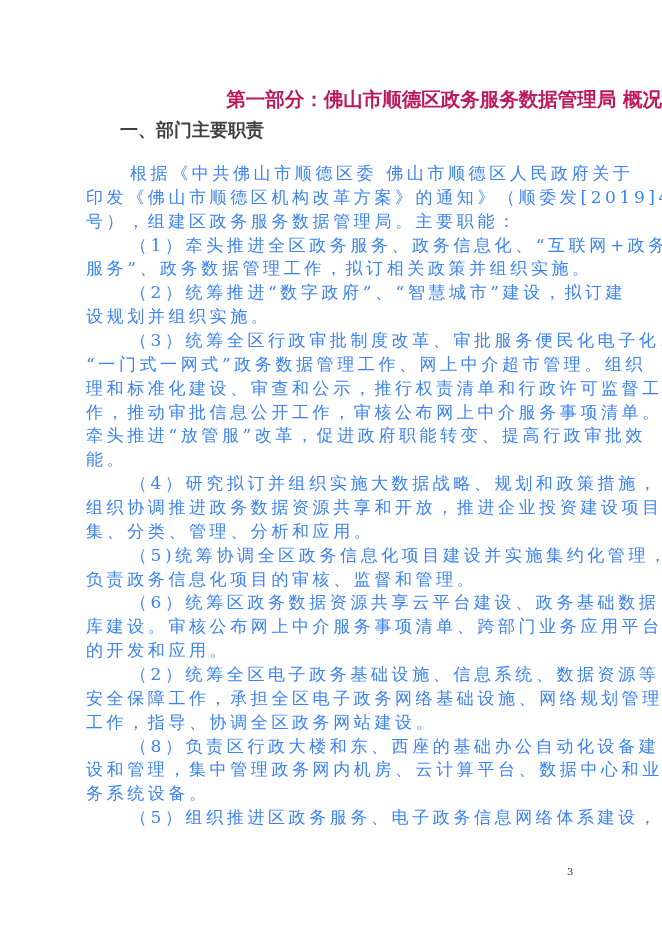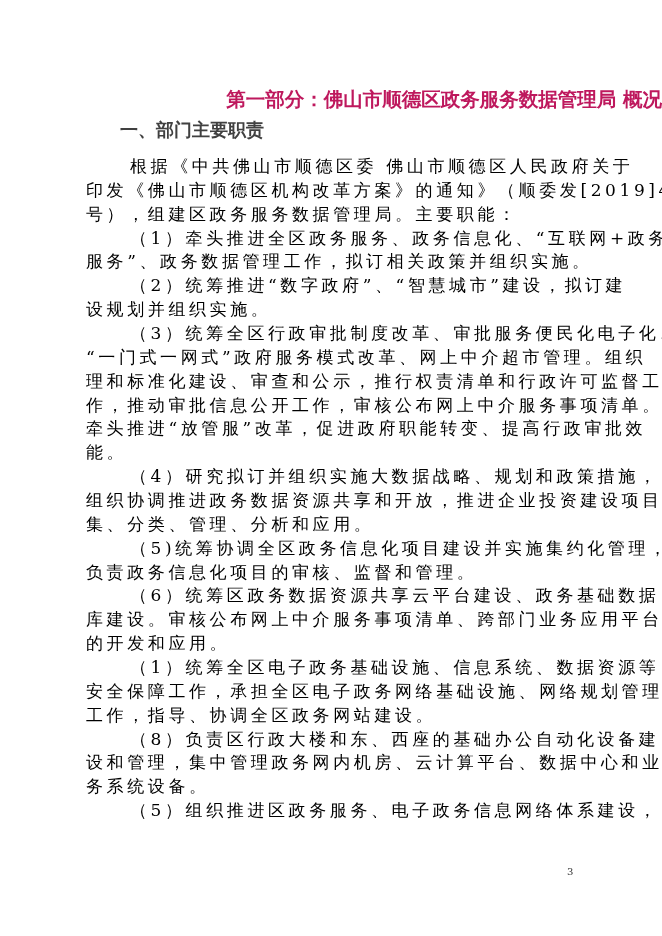--- a/index.html
+++ b/index.html
@@ -9,22 +9,22 @@
       position: absolute; left: 0; top: 86px; width: 662px; text-align: right;
       font-family: "DejaVu Sans", sans-serif; font-weight: bold; font-size: 19.5px;
       line-height: 28px; color: #be185d; letter-spacing: 0px;
     }
     .heading {
       position: absolute; left: 120px; top: 117px;
       font-family: "DejaVu Sans", sans-serif; font-weight: bold; font-size: 18px;
       line-height: 26px; color: #404040;
     }
     .body {
-      position: absolute; left: 86px; top: 155px; width: 492px;
-      font-family: "DejaVu Serif", serif; font-size: 17px; color: #000000;
+      position: absolute; left: 86px; top: 162px; width: 492px;
+      font-family: "DejaVu Serif", serif; font-size: 17px; color: #3b82f6;
     }
     .line {
       height: 23.86px; line-height: 23.86px; white-space: nowrap;
       letter-spacing: 3.6px; overflow: visible;
     }
     .indent { padding-left: 44px; }
     .page-number {
       position: absolute; left: 567px; top: 866px;
       font-family: "DejaVu Serif", serif; font-size: 10px; color: #333;
     }
@@ -37,34 +37,34 @@
   <div class="heading">一、部门主要职责</div>
   <div class="body" id="body-lines">
       <div class="line indent">根据《中共佛山市顺德区委 佛山市顺德区人民政府关于</div>
       <div class="line">印发《佛山市顺德区机构改革方案》的通知》（顺委发[2019]4</div>
       <div class="line">号），组建区政务服务数据管理局。主要职能：</div>
       <div class="line indent">（1）牵头推进全区政务服务、政务信息化、“互联网+政务</div>
       <div class="line">服务”、政务数据管理工作，拟订相关政策并组织实施。</div>
       <div class="line indent">（2）统筹推进“数字政府”、“智慧城市”建设，拟订建</div>
       <div class="line">设规划并组织实施。</div>
       <div class="line indent">（3）统筹全区行政审批制度改革、审批服务便民化电子化、</div>
-      <div class="line">“一门式一网式”政府服务模式改革、网上中介超市管理。组织</div>
+      <div class="line">“一门式一网式”政务数据管理工作、网上中介超市管理。组织</div>
       <div class="line">理和标准化建设、审查和公示，推行权责清单和行政许可监督工</div>
       <div class="line">作，推动审批信息公开工作，审核公布网上中介服务事项清单。</div>
       <div class="line">牵头推进“放管服”改革，促进政府职能转变、提高行政审批效</div>
       <div class="line">能。</div>
       <div class="line indent">（4）研究拟订并组织实施大数据战略、规划和政策措施，</div>
       <div class="line">组织协调推进政务数据资源共享和开放，推进企业投资建设项目</div>
       <div class="line">集、分类、管理、分析和应用。</div>
       <div class="line indent">（5)统筹协调全区政务信息化项目建设并实施集约化管理，</div>
       <div class="line">负责政务信息化项目的审核、监督和管理。</div>
       <div class="line indent">（6）统筹区政务数据资源共享云平台建设、政务基础数据</div>
       <div class="line">库建设。审核公布网上中介服务事项清单、跨部门业务应用平台</div>
       <div class="line">的开发和应用。</div>
-      <div class="line indent">（1）统筹全区电子政务基础设施、信息系统、数据资源等</div>
+      <div class="line indent">（2）统筹全区电子政务基础设施、信息系统、数据资源等</div>
       <div class="line">安全保障工作，承担全区电子政务网络基础设施、网络规划管理</div>
       <div class="line">工作，指导、协调全区政务网站建设。</div>
       <div class="line indent">（8）负责区行政大楼和东、西座的基础办公自动化设备建</div>
       <div class="line">设和管理，集中管理政务网内机房、云计算平台、数据中心和业</div>
       <div class="line">务系统设备。</div>
       <div class="line indent">（5）组织推进区政务服务、电子政务信息网络体系建设，</div>
     </div>
   <div class="page-number">3</div>
 </div>
 

